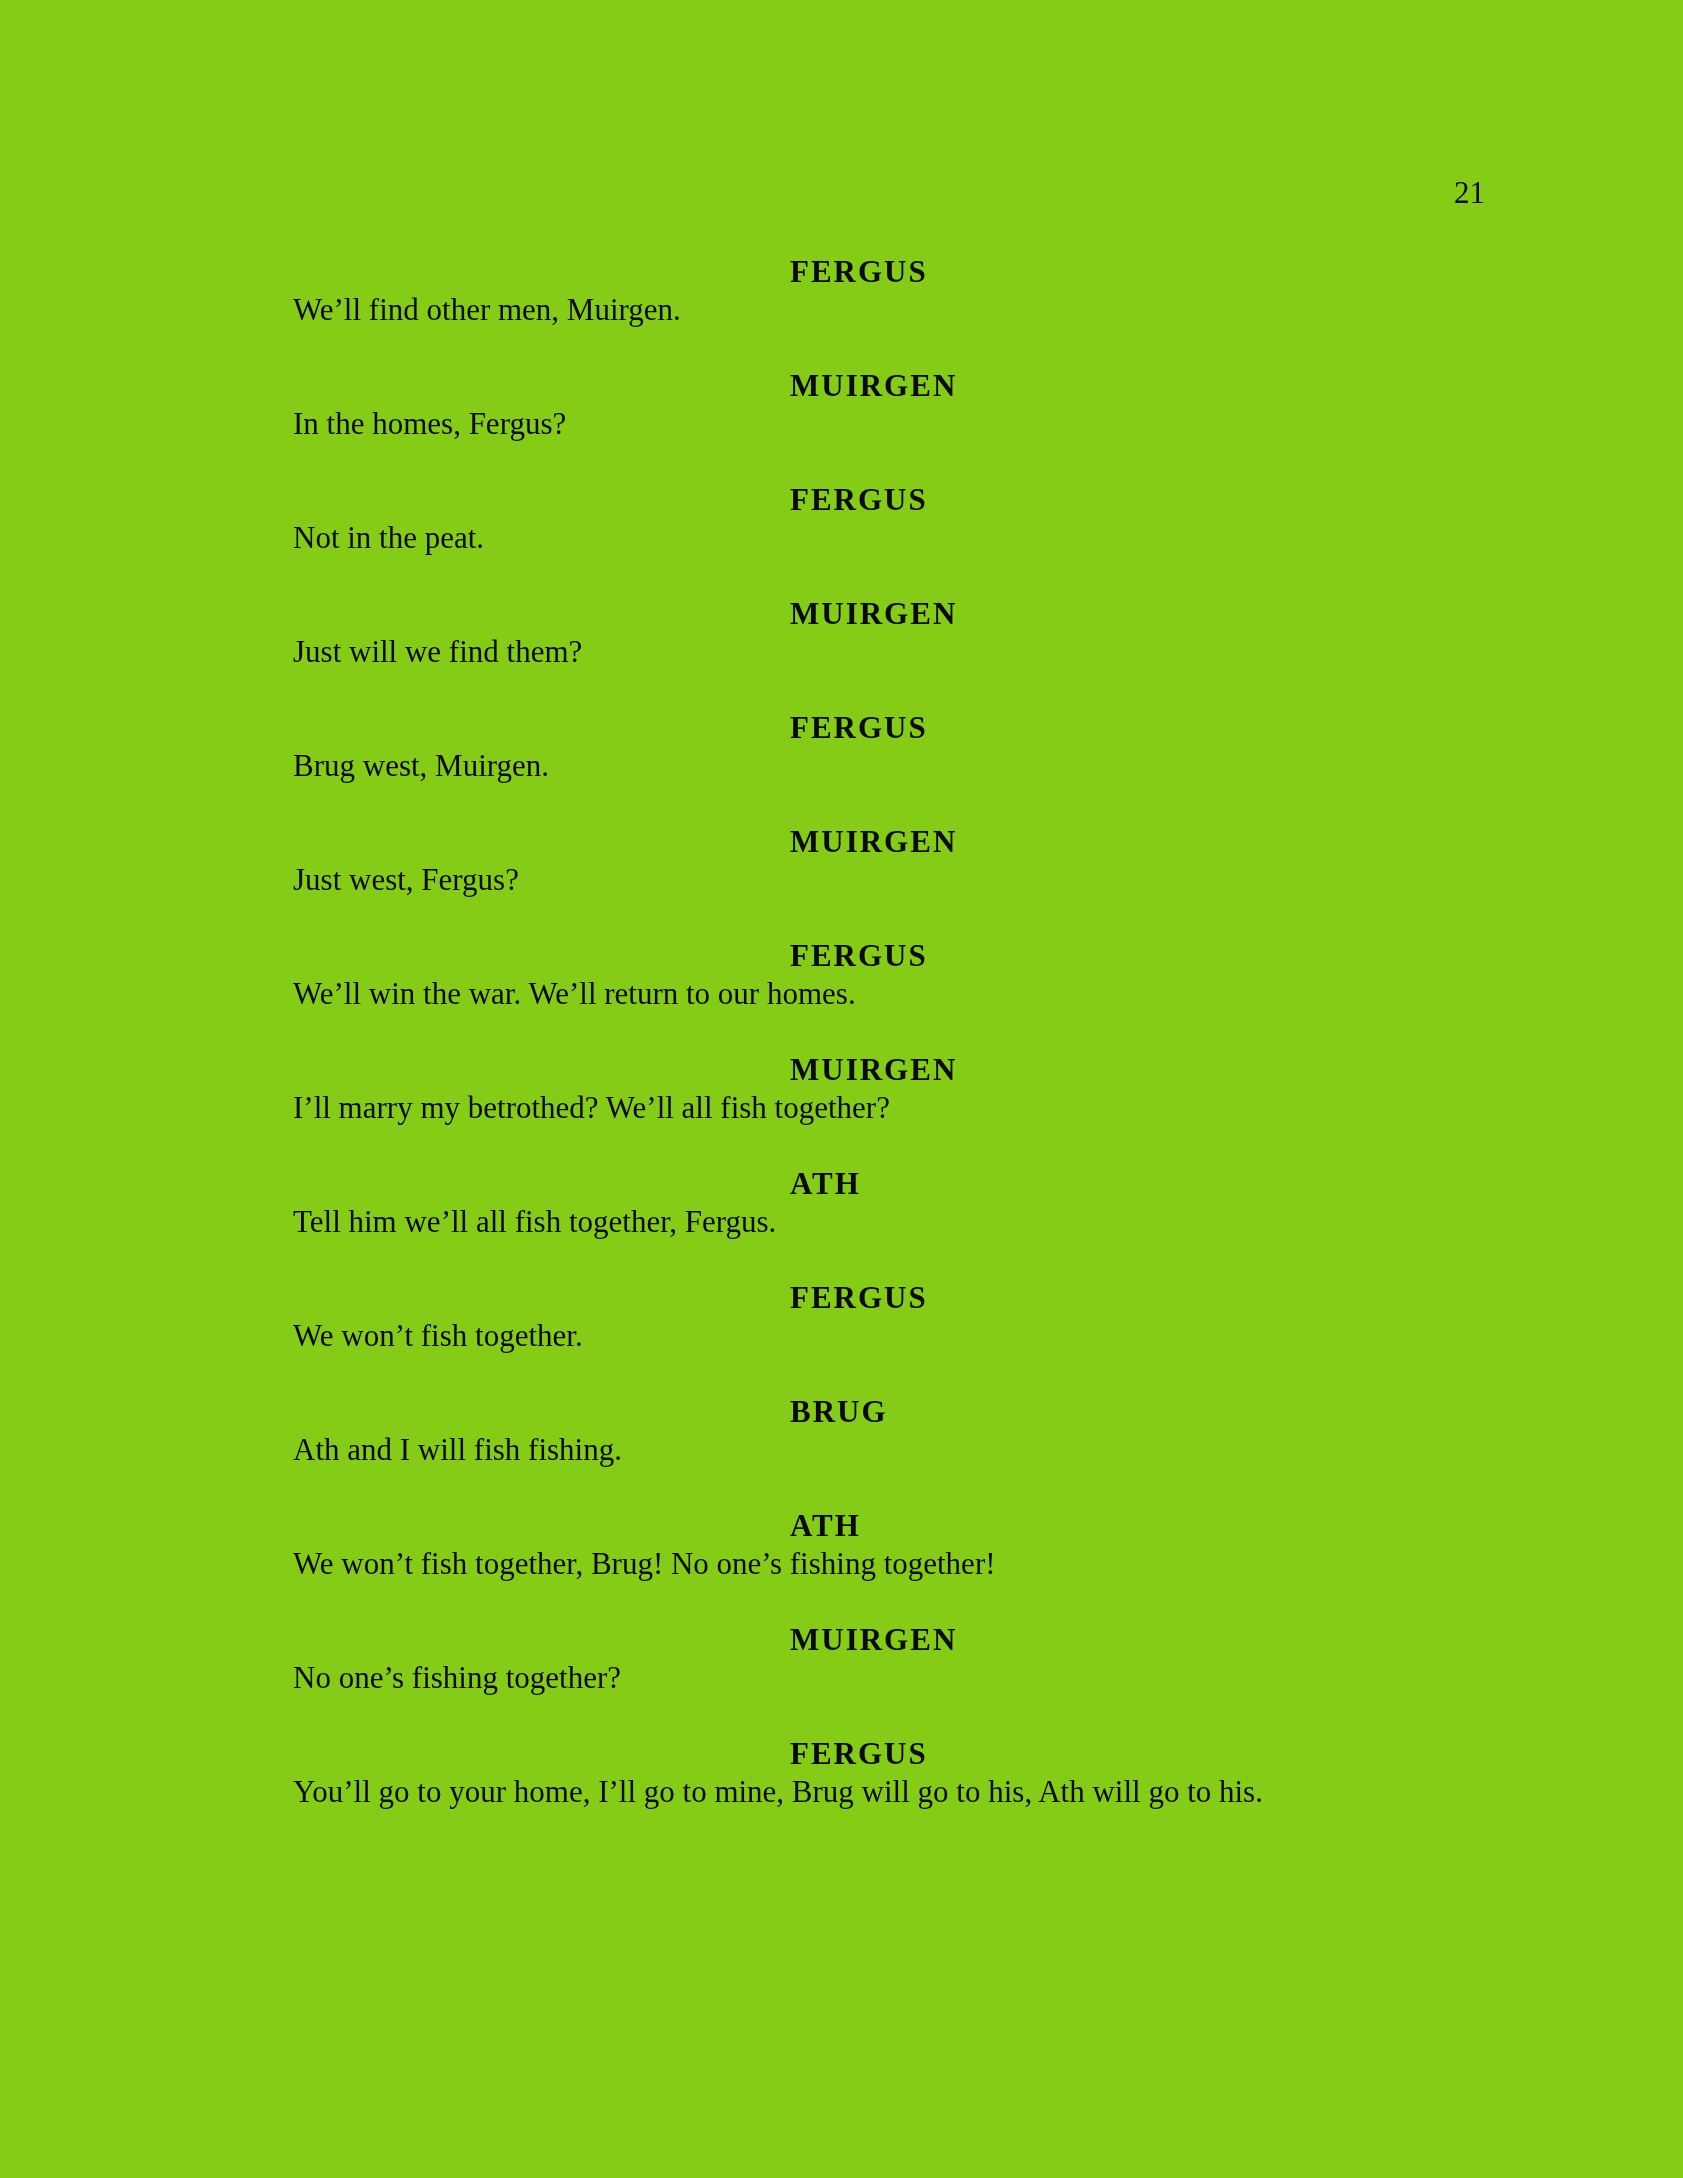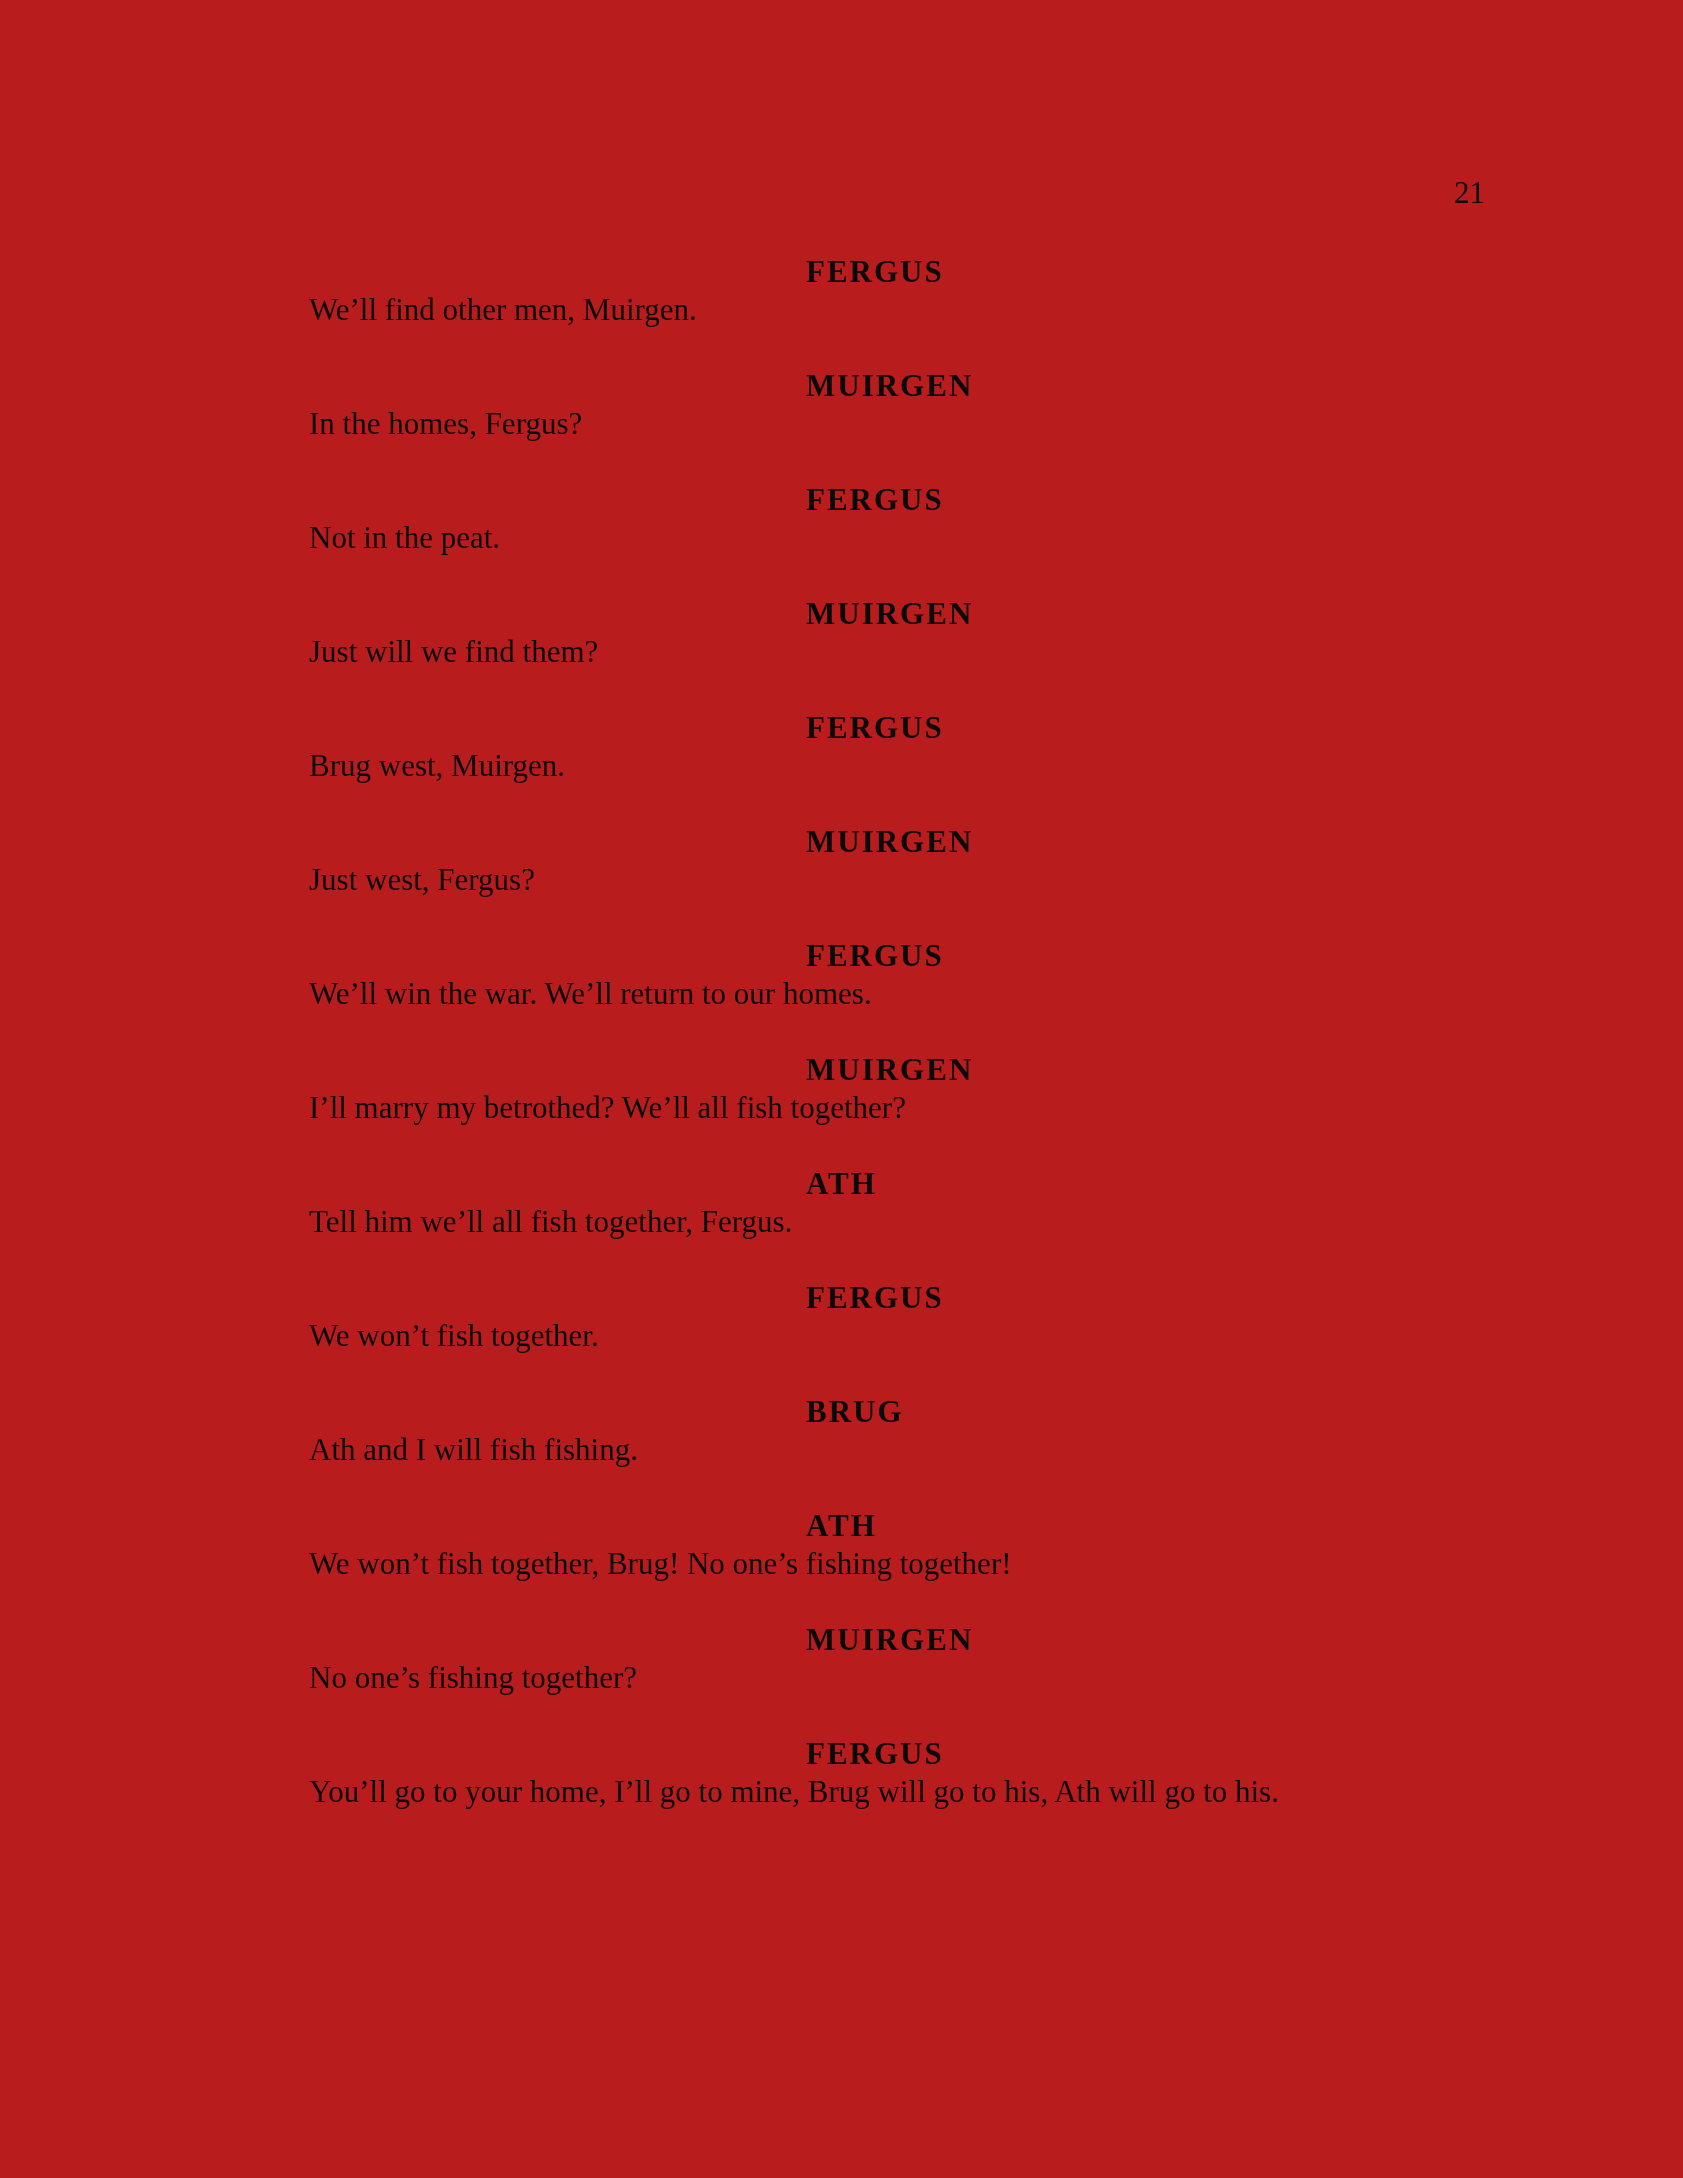--- a/index.html
+++ b/index.html
@@ -4,42 +4,41 @@
 <style>
   html, body {
     margin: 0;
     padding: 0;
     background: #ffffff;
   }
   .page {
     position: relative;
     width: 1683px;
     height: 2178px;
-    background: #b91c1c;
+    background: #84cc16;
     color: #0a0a0a;
     font-family: "Liberation Serif", "DejaVu Serif", serif;
     font-size: 31px;
     line-height: 38px;
     overflow: hidden;
   }
   .page-number {
     position: absolute;
     top: 174px;
     right: 198px;
     text-align: right;
   }
   .script-body {
     position: absolute;
     top: 253px;
     left: 0;
     width: 1683px;
   }
   .block {
     margin: 0 0 38px 0;
-    padding-left: 16px;
   }
   .character {
     margin-left: 790px;
     font-weight: bold;
     letter-spacing: 2px;
     white-space: pre;
   }
   .line {
     margin-left: 293px;
     white-space: pre;

